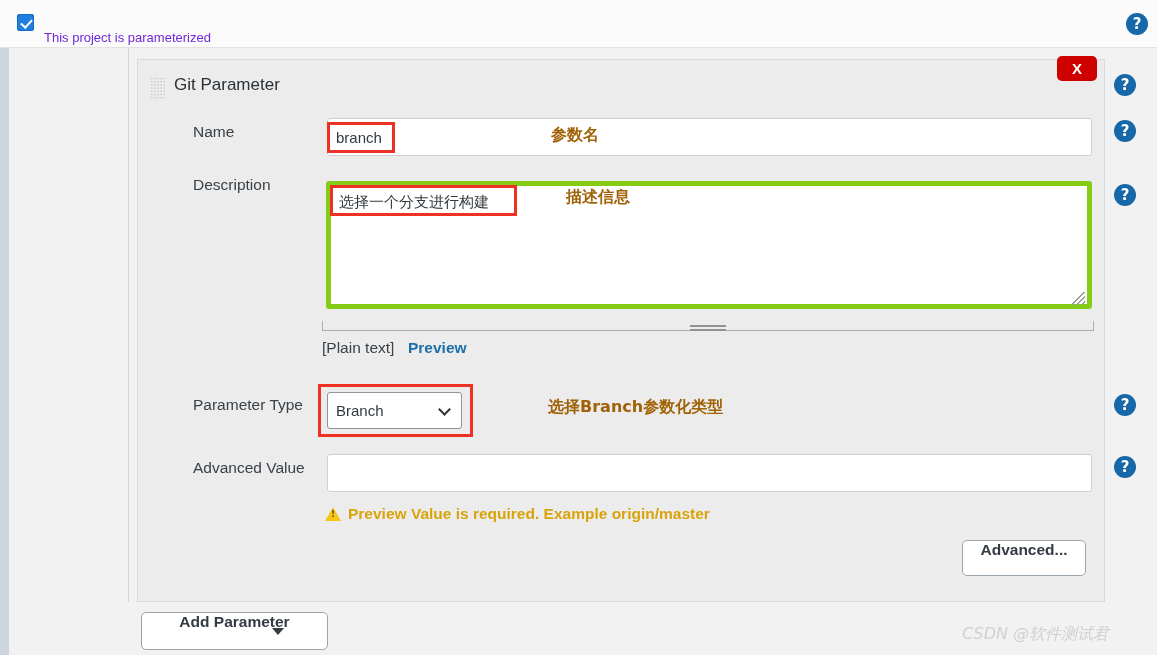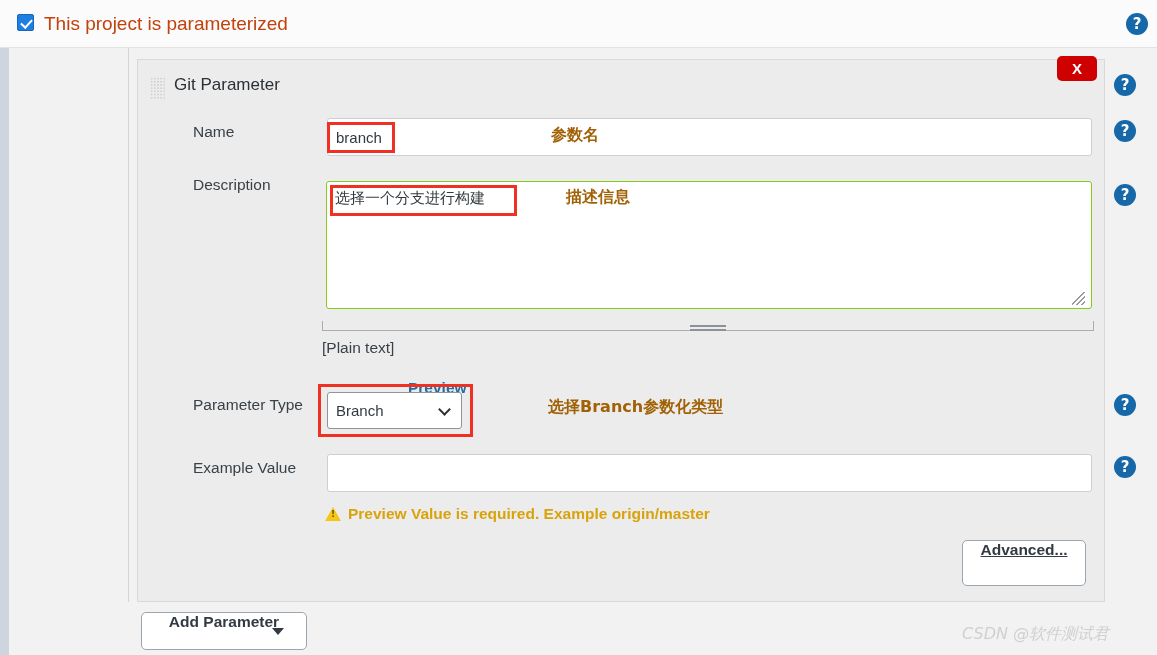--- a/index.html
+++ b/index.html
@@ -42,23 +42,23 @@
     content: "";
     position: absolute;
     left: 5px; top: 2px;
     width: 5px; height: 9px;
     border: solid #ffffff;
     border-width: 0 2px 2px 0;
     transform: rotate(43deg);
   }
   .top-label {
     position: absolute;
-    left: 44px; top: 13px;
-    font-size: 19px;
-    color: #c2410c;
+    left: 44px; top: 30px;
+    font-size: 13px;
+    color: #6d28d9;
     white-space: nowrap;
   }
 
   
   .help {
     position: absolute;
     width: 22px; height: 22px;
     border-radius: 50%;
     background: #1668a8;
     color: #ffffff;
@@ -139,21 +139,21 @@
     border-radius: 3px;
     font-family: "Liberation Sans", "DejaVu Sans", sans-serif;
     font-size: 15px;
     color: #333a3f;
     padding: 0 8px;
     outline: none;
   }
   .ftextarea {
     position: absolute;
     background: #ffffff;
-    border: 1px solid #84cc16;
+    border: 5px solid #84cc16;
     border-radius: 3px;
     font-family: "Liberation Sans", "DejaVu Sans", sans-serif;
     font-size: 15px;
     color: #333a3f;
     padding: 6px 8px;
     outline: none;
     resize: none;
     line-height: 1.35;
   }
   .ta-grip {
@@ -210,21 +210,20 @@
     white-space: nowrap;
   }
   .preview-link {
     position: absolute;
     left: 408px; top: 339px;
     font-size: 15.5px;
     font-weight: bold;
     color: #1d6fa5;
     cursor: pointer;
     white-space: nowrap;
-    margin-top: 40px;
   }
 
   
   .fselect {
     position: absolute;
     left: 327px; top: 392px;
     width: 135px; height: 37px;
     background: #ffffff;
     border: 1px solid #949494;
     border-radius: 3px;
@@ -280,22 +279,22 @@
     border: 1px solid #9aa5ae;
     border-radius: 5px;
     color: #333a44;
     font-family: "Liberation Sans", "DejaVu Sans", sans-serif;
     font-size: 15.5px;
     font-weight: bold;
     cursor: pointer;
     text-align: center;
     white-space: nowrap;
   }
-  .btn-advanced { left: 962px; top: 540px; width: 124px; height: 46px; text-decoration: underline; }
-  .btn-add      { left: 141px; top: 612px; width: 166px; height: 38px; }
+  .btn-advanced { left: 962px; top: 540px; width: 124px; height: 36px; }
+  .btn-add      { left: 141px; top: 612px; width: 187px; height: 38px; }
   .btn-caret {
     position: absolute;
     left: 272px; top: 628px;
     width: 0; height: 0;
     border-left: 6px solid transparent;
     border-right: 6px solid transparent;
     border-top: 7px solid #333a44;
     pointer-events: none;
   }
 
@@ -372,21 +371,21 @@
 
   <select class="fselect"><option value="Branch">Branch</option><option value="Tag">Tag</option><option value="Branch or Tag">Branch or Tag</option><option value="Revision">Revision</option><option value="Pull Request">Pull Request</option></select>
   <div class="select-caret"></div>
 
   <div class="redbox" style="left:318px; top:384px; width:155px; height:53px;"></div>
 
   <div class="annot" style="left:548px; top:397px;">选择Branch参数化类型</div>
 
   <div class="help" style="left:1114px; top:394px;">?</div>
 
-  <div class="flabel" style="left:193px; top:459px;">Example Value</div>
+  <div class="flabel" style="left:193px; top:459px;">Advanced Value</div>
 
   <input class="finput" style="left: 327px; top: 454px; width: 765px; height: 38px;">
 
   <div class="help" style="left:1114px; top:456px;">?</div>
 
   <div class="warn-tri"></div>
   <div class="warn-text">Preview Value is required. Example origin/master</div>
 
   <div class="btn btn-advanced">Advanced...</div>
 

